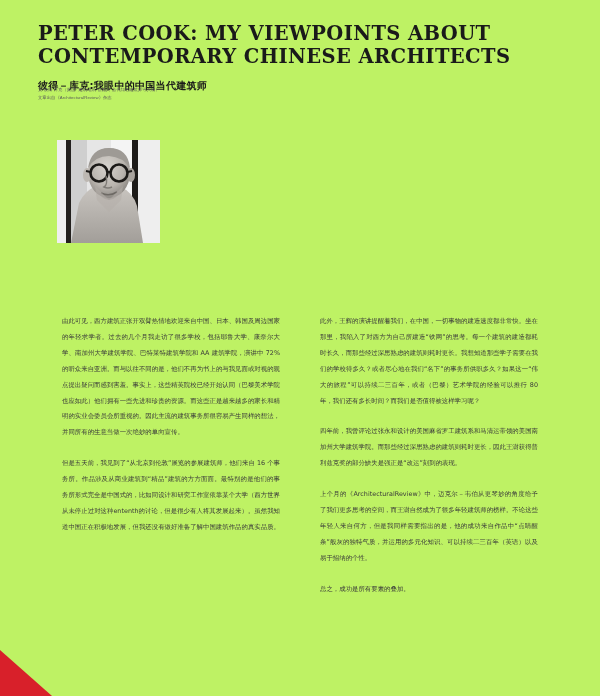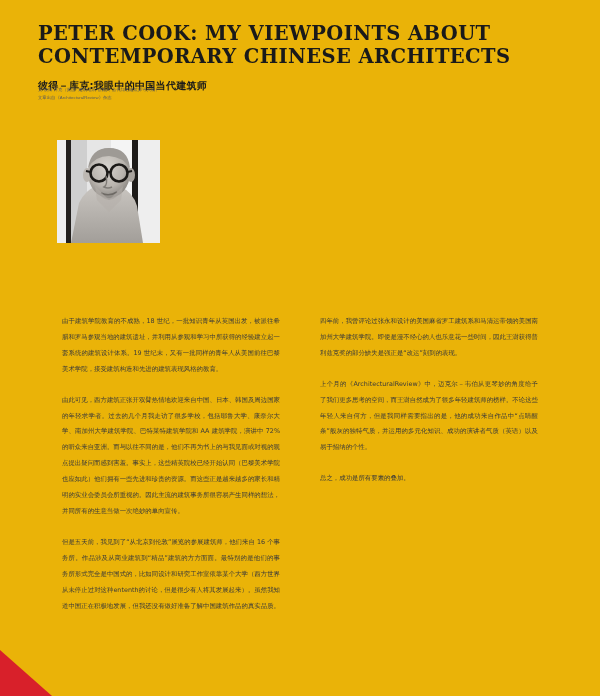--- a/index.html
+++ b/index.html
@@ -13,21 +13,21 @@
     height: 696px;
     position: relative;
     overflow: hidden;
     font-family: "Liberation Sans", "DejaVu Sans", sans-serif;
     color: #231f20;
   }
 
   .page {
     position: absolute;
     inset: 0;
-    background: #eab308;
+    background: #bef264;
   }
 
   
   .header {
     position: absolute;
     left: 38px;
     top: 22px;
     width: 524px;
   }
   .title-en {
@@ -164,27 +164,27 @@
       <path d="M33.5 32 L29 31" stroke="#1c1a18" stroke-width="2" fill="none"></path>
       <path d="M70.5 32 L75 31" stroke="#1c1a18" stroke-width="2" fill="none"></path>
       <path d="M49 36 Q51 45 47 47 Q51 49 55 47" stroke="#7f7b76" stroke-width="1.4" fill="none"></path>
       <path d="M44 53 Q52 57 60 52" stroke="#6d6964" stroke-width="1.6" fill="none"></path>
       <path d="M40 60 L52 72 L64 60 L66 46 L52 60 L38 46 Z" fill="#b4afa9" opacity="0.55"></path>
     </svg>
   </div>
 
   <div class="columns">
     <div class="col col-left">
-      <p>由于建筑学院教育的不成熟，18 世纪，一批知识青年从英国出发，被派往希腊和罗马参观当地的建筑遗址，并利用从参观和学习中所获得的经验建立起一套系统的建筑设计体系。19 世纪末，又有一批同样的青年人从美国前往巴黎美术学院，接受建筑构造和先进的建筑表现风格的教育。</p>
       <p>由此可见，西方建筑正张开双臂热情地欢迎来自中国、日本、韩国及周边国家的年轻求学者。过去的几个月我走访了很多学校，包括耶鲁大学、康奈尔大学、南加州大学建筑学院、巴特莱特建筑学院和 AA 建筑学院，演讲中 72% 的听众来自亚洲。而与以往不同的是，他们不再为书上的与我见面或对视的观点提出疑问而感到害羞。事实上，这些精英院校已经开始认同（巴黎美术学院也应如此）他们拥有一些先进和珍贵的资源。而这些正是越来越多的家长和精明的实业会委员会所重视的。因此主流的建筑事务所很容易产生同样的想法，并同所有的生意当做一次绝妙的单向宣传。</p>
       <p>但是五天前，我见到了“从北京到伦敦”展览的参展建筑师，他们来自 16 个事务所。作品涉及从商业建筑到“精品”建筑的方方面面。最特别的是他们的事务所形式完全是中国式的，比如同设计和研究工作室依靠某个大学（西方世界从未停止过对这种ententh的讨论，但是很少有人将其发展起来）。虽然我知道中国正在积极地发展，但我还没有做好准备了解中国建筑作品的真实品质。</p>
     </div>
     <div class="col col-right">
-      <p>四年前，我曾评论过张永和设计的美国麻省罗工建筑系和马清运带领的美国南加州大学建筑学院。即使是漫不经心的人也乐意花一些时间，因此王澍获得普利兹克奖的部分缺失是强正是“改运”刻到的表现。</p>
-      <p>上个月的《ArchitecturalReview》中，迈克尔－韦伯从更琴妙的角度给予了我们更多思考的空间，而王澍自然成为了很多年轻建筑师的榜样。不论这些年轻人来自何方，但是我同样需要指出的是，他的成功来自作品中“点睛醒条”般灰的独特气质，并运用的多元化知识、成功的演讲者气质（英语）以及易于招纳的个性。</p>
+      <p>此外，王辉的演讲提醒着我们，在中国，一切事物的建造速度都非常快。坐在那里，我陷入了对西方为自己所建造“铁网”的思考。每一个建筑的建造都耗时长久，而那些经过深思熟虑的建筑则耗时更长。我想知道那些学子需要在我们的学校待多久？或者尽心地在我们“名下”的事务所供职多久？如果这一“伟大的旅程”可以持续二三百年，或者（巴黎）艺术学院的经验可以推行 80 年，我们还有多长时间？而我们是否值得被这样学习呢？</p>
+      <p>四年前，我曾评论过张永和设计的美国麻省罗工建筑系和马清运带领的美国南加州大学建筑学院。而那些经过深思熟虑的建筑则耗时更长，因此王澍获得普利兹克奖的部分缺失是强正是“改运”刻到的表现。</p>
+      <p>上个月的《ArchitecturalReview》中，迈克尔－韦伯从更琴妙的角度给予了我们更多思考的空间，而王澍自然成为了很多年轻建筑师的榜样。不论这些年轻人来自何方，但是我同样需要指出的是，他的成功来自作品中“点睛醒条”般灰的独特气质，并运用的多元化知识、可以持续二三百年（英语）以及易于招纳的个性。</p>
       <p>总之，成功是所有要素的叠加。</p>
     </div>
   </div>
 
   <svg class="red-corner" viewBox="0 0 52 52" width="52" height="52" aria-hidden="true">
     <polygon points="0,6 52,52 0,52" fill="#d8202a"></polygon>
   </svg>
 
 </div>
 

